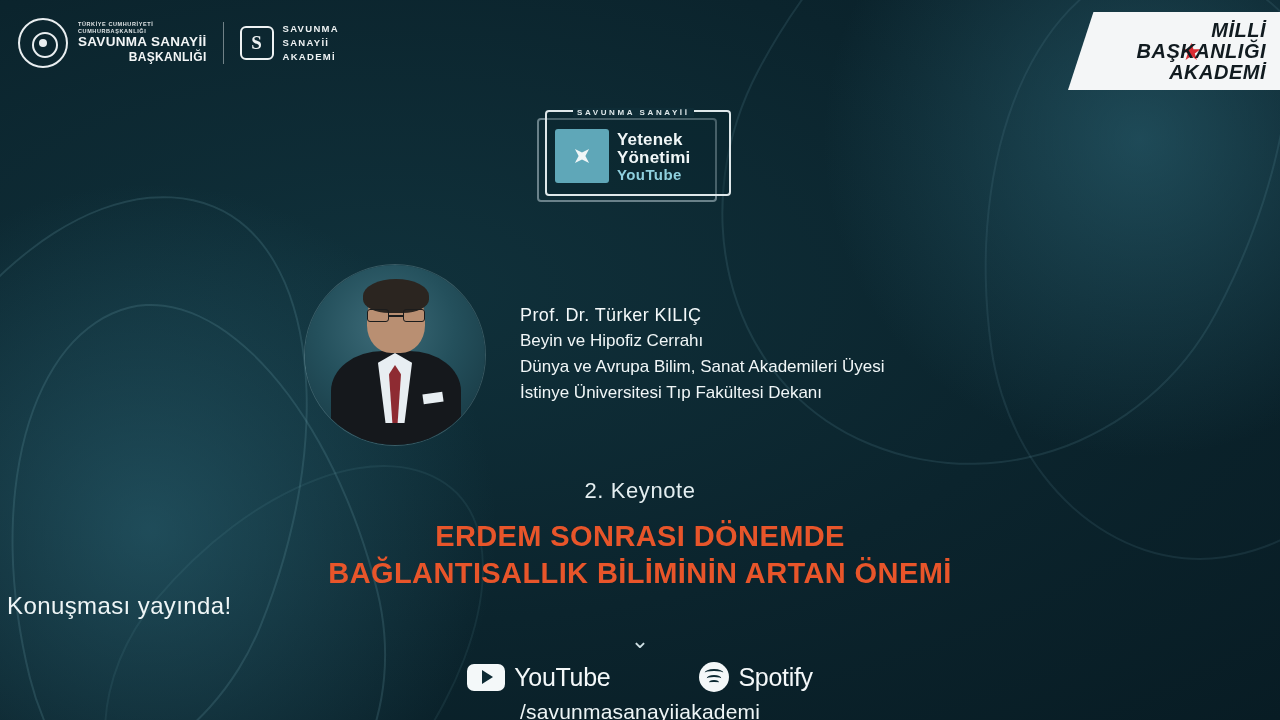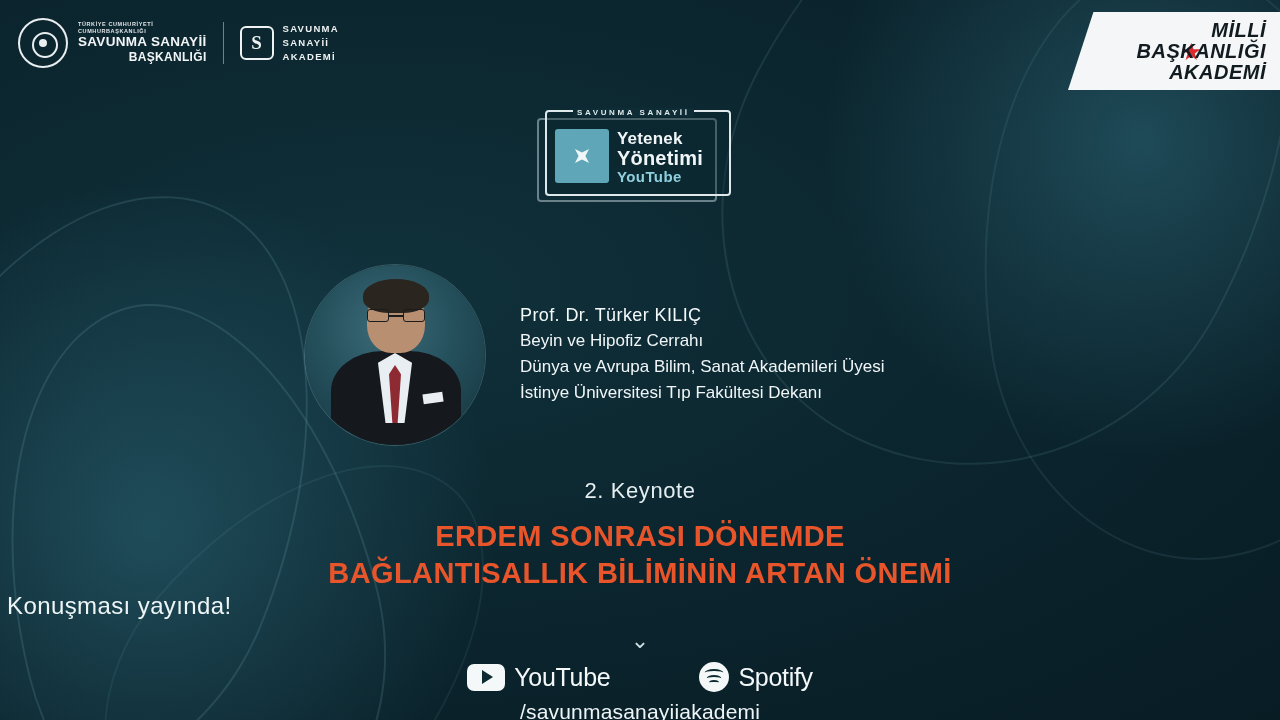--- a/index.html
+++ b/index.html
@@ -119,21 +119,21 @@
     display: flex; align-items: center; justify-content: center;
     margin-top: 6px;
   }
   .badge-icon .diamond {
     width: 20px; height: 20px; background: #f0f6f7;
     transform: rotate(45deg);
     clip-path: polygon(50% 0, 62% 38%, 100% 50%, 62% 62%, 50% 100%, 38% 62%, 0 50%, 38% 38%);
   }
   .badge-lines { color: #f0f6f7; line-height: 1.05; margin-top: 8px; }
   .badge-lines .b1 { font-size: 17px; font-weight: bold; letter-spacing: 0.2px; }
-  .badge-lines .b2 { font-size: 20px; font-weight: bold; letter-spacing: 0.2px; }
+  .badge-lines .b2 { font-size: 17px; font-weight: bold; letter-spacing: 0.2px; }
   .badge-lines .b3 { font-size: 15px; font-weight: bold; color: #8fd0de; letter-spacing: 0.4px; }
 
   
   .speaker-photo {
     position: absolute; left: 305px; top: 265px;
     width: 180px; height: 180px; border-radius: 50%;
     background: radial-gradient(circle at 45% 35%, #3d6b78 0%, #24505c 45%, #14323c 100%);
     overflow: hidden;
     box-shadow: 0 0 0 1px rgba(180,215,225,0.25);
   }

